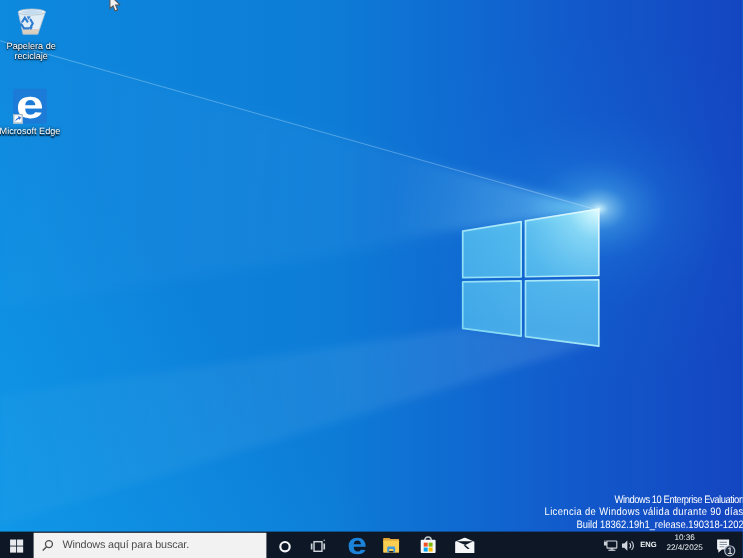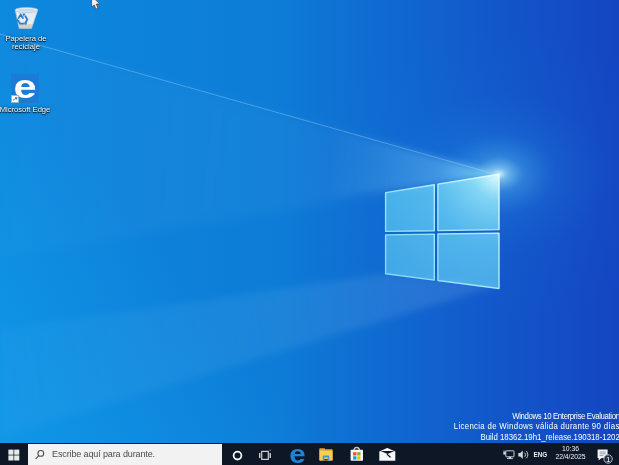--- a/index.html
+++ b/index.html
@@ -131,21 +131,21 @@
       <rect x="6.2" y="0.6" width="5.1" height="5.1"></rect>
   <rect x="0.4" y="6.4" width="5.1" height="5.1"></rect>
       <rect x="6.2" y="6.4" width="5.1" height="5.1"></rect>
  </g>
 </svg>
 <div id="sbox"></div>
 <svg style="position:absolute;left:34px;top:449px" width="12" height="12" viewBox="0 0 12 12">
  <circle cx="6.8" cy="4.4" r="2.9" fill="none" stroke="#4f4f4f" stroke-width="1.1"></circle>
  <line x1="4.6" y1="6.8" x2="1.6" y2="9.8" stroke="#4f4f4f" stroke-width="1.2"></line>
 </svg>
-<div id="stext">Escribe aquí para durante.</div>
+<div id="stext">Windows aquí para buscar.</div>
 
 <svg style="position:absolute;left:232px;top:450px" width="12" height="12" viewBox="0 0 12 12">
  <circle cx="5.5" cy="5.6" r="3.9" fill="none" stroke="#f5f7f9" stroke-width="1.8"></circle>
 </svg>
 
 <svg style="position:absolute;left:258px;top:449px" width="14" height="13" viewBox="0 0 14 13">
  <rect x="3.7" y="2.4" width="6.6" height="8" fill="none" stroke="#ccd2d8" stroke-width="1.2"></rect>
  <line x1="1.7" y1="4" x2="1.7" y2="9" stroke="#ccd2d8" stroke-width="1.4"></line>
  <line x1="12.2" y1="4" x2="12.2" y2="9" stroke="#ccd2d8" stroke-width="1.4"></line>
  <line x1="12.2" y1="0.8" x2="12.2" y2="1.6" stroke="#ccd2d8" stroke-width="1.2"></line>

